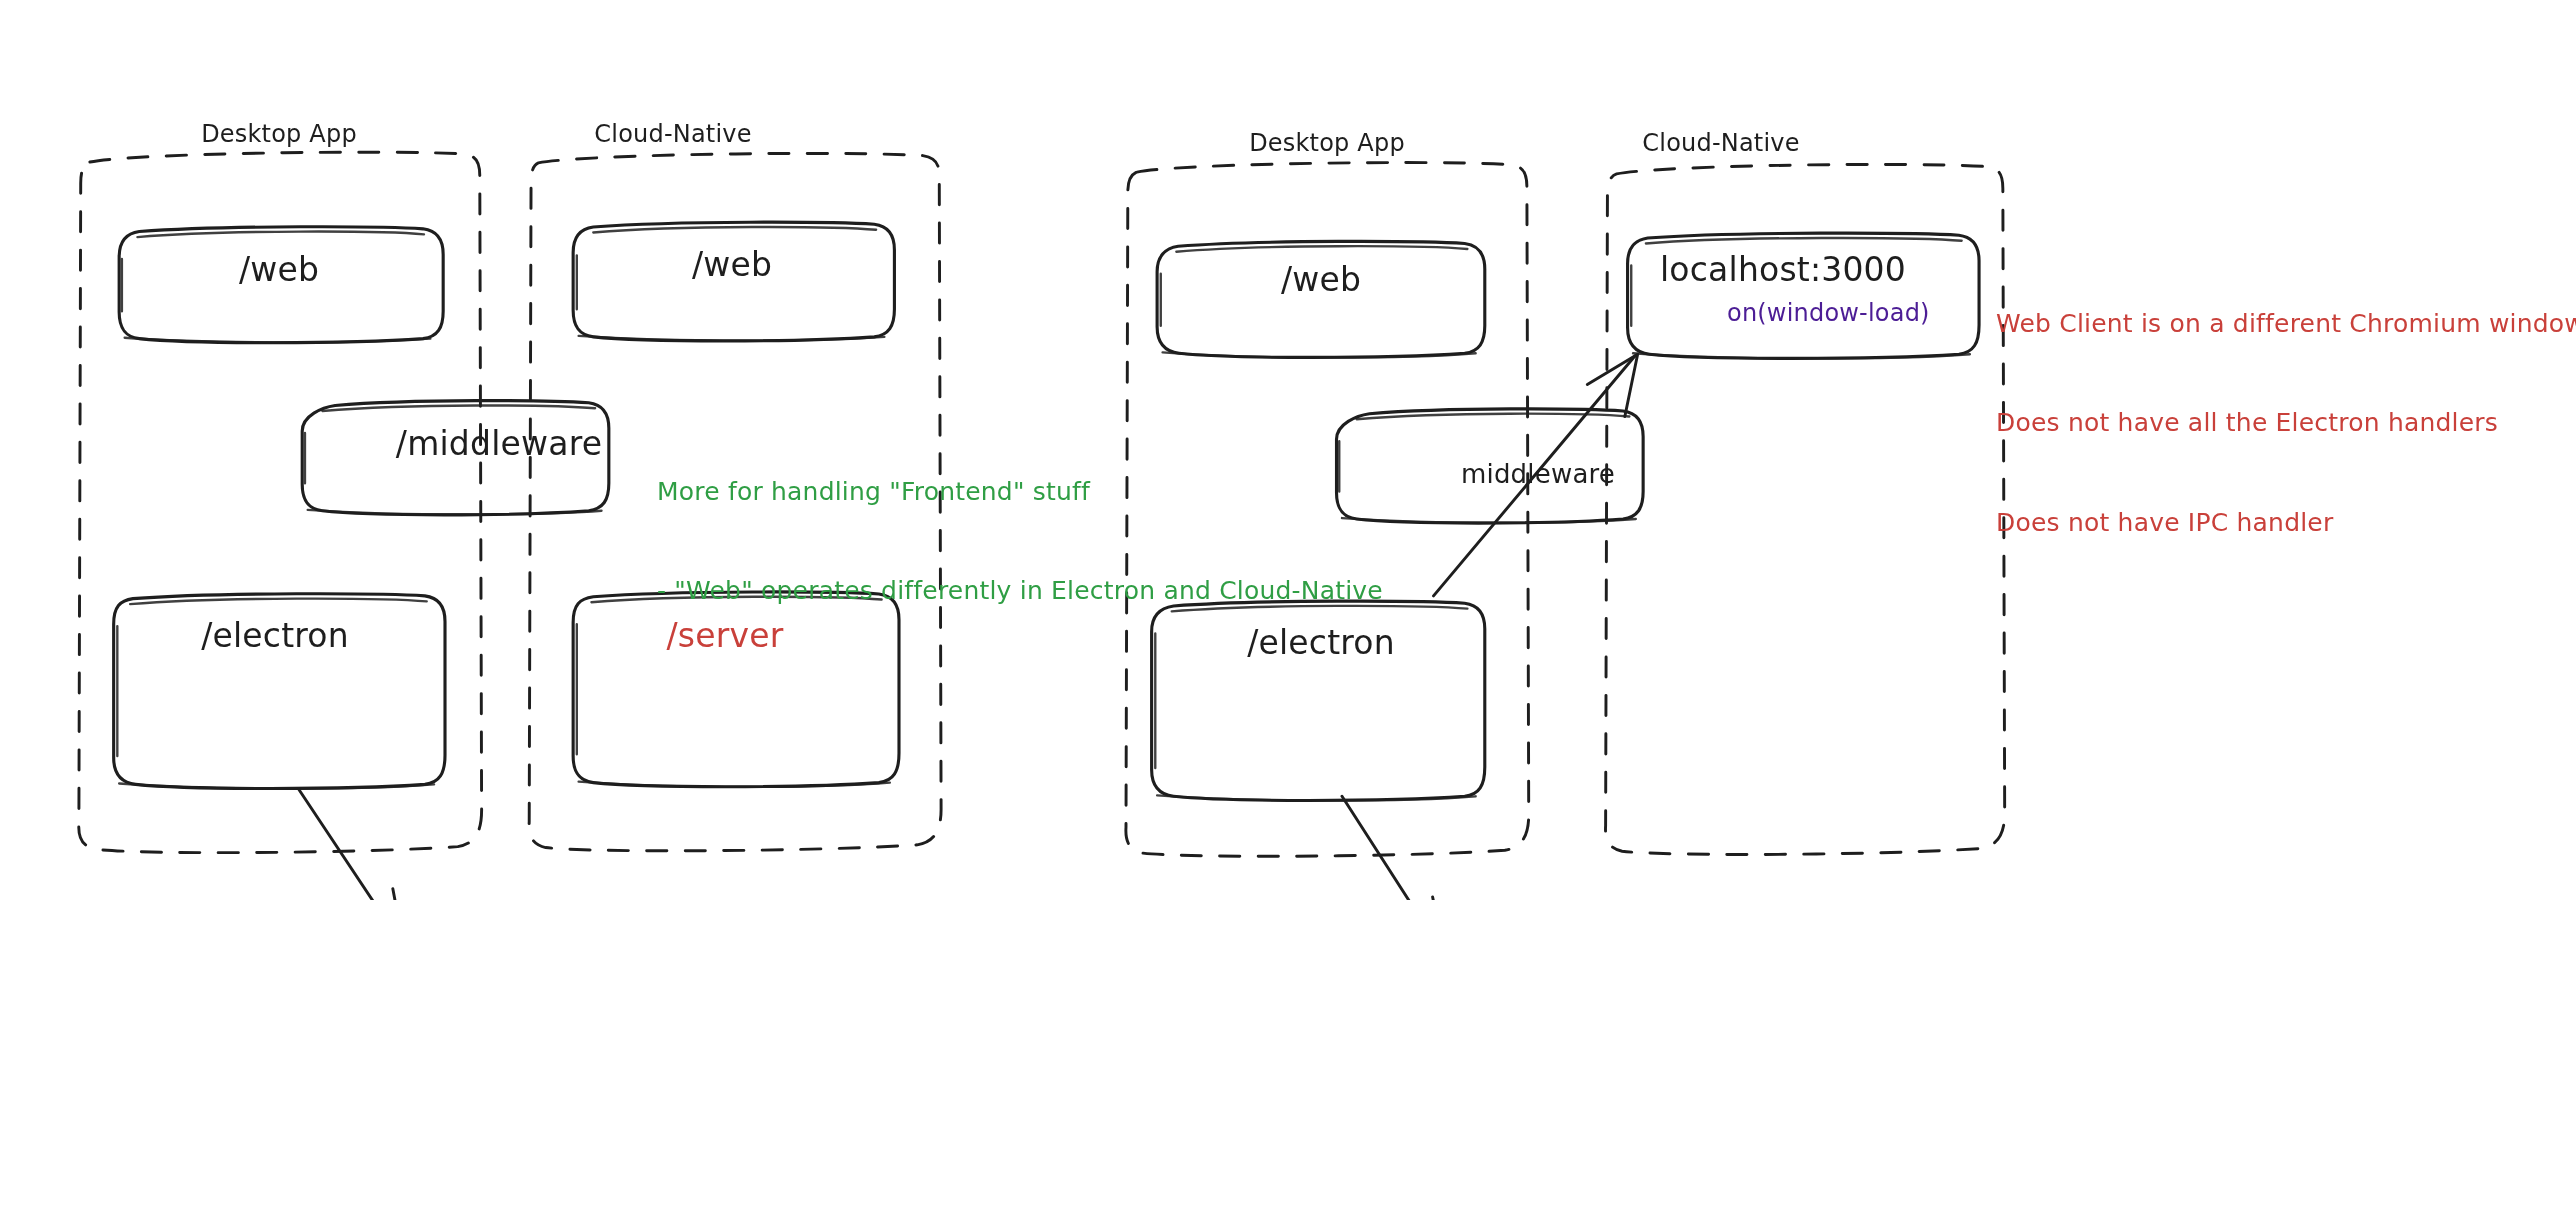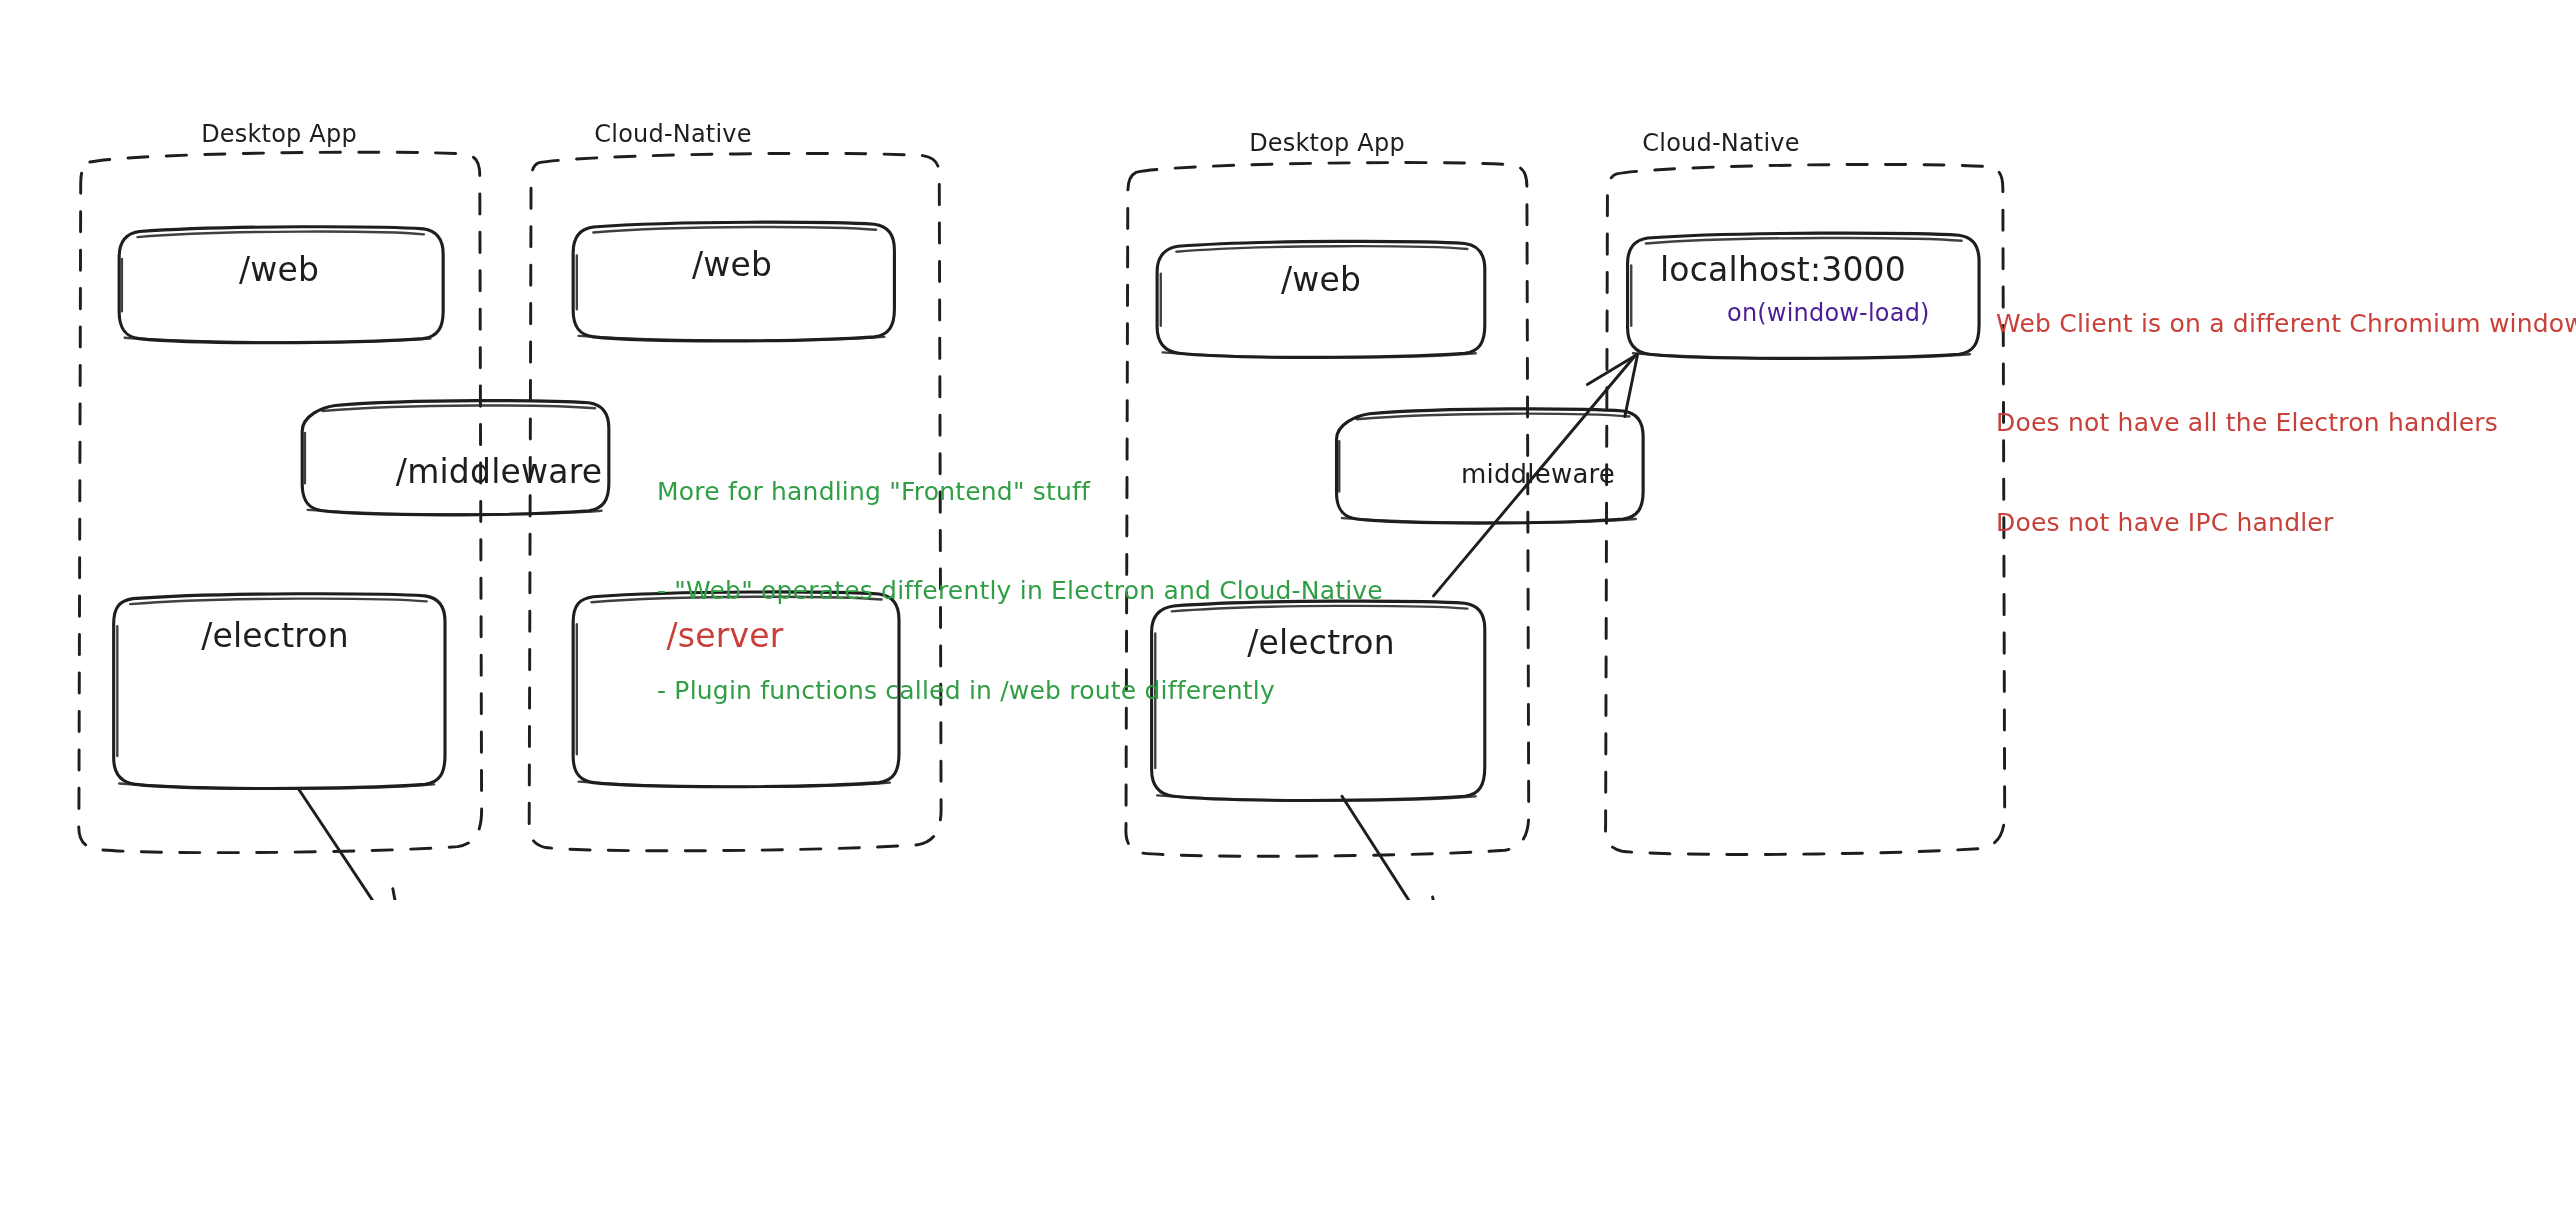--- a/index.html
+++ b/index.html
@@ -217,21 +217,21 @@
     </g>
   </svg>
 
   <div class="lbl group-title" style="left:279px; top:119px;">Desktop App</div>
   <div class="lbl group-title" style="left:673px; top:119px;">Cloud-Native</div>
 
   <div class="lbl box-label" style="left:279px; top:249px;">/web</div>
 
   <div class="lbl box-label" style="left:732px; top:244px;">/web</div>
 
-  <div class="lbl box-label" style="left:499px; top:423px;margin-top:28px;">/middleware</div>
+  <div class="lbl box-label" style="left:499px; top:423px;">/middleware</div>
 
   <div class="lbl box-label" style="left:275px; top:615px;">/electron</div>
 
   <div class="lbl box-label" style="left:725px; top:615px; color:#c9403a;">/server</div>
 
   <div class="lbl box-label" style="left:497px; top:944px;text-decoration:underline;">/plugins</div>
 
   <div class="lbl group-title" style="left:1327px; top:128px;">Desktop App</div>
   <div class="lbl group-title" style="left:1721px; top:128px;">Cloud-Native</div>
 
@@ -243,21 +243,20 @@
 
   <div class="lbl box-label small" style="left:1538px; top:458px;text-align:center;">middleware</div>
 
   <div class="lbl box-label" style="left:1321px; top:622px;">/electron</div>
 
   <div class="lbl box-label" style="left:1478px; top:981px;margin-top:23px;">Plugins</div>
 
   <div class="lbl note note-green" style="left:657px; top:408px;">
     <div>More for handling "Frontend" stuff</div>
     <div>- "Web" operates differently in Electron and Cloud-Native</div>
-    <div>- Plugin functions called in /web route differently</div>
   </div>
 
   <div class="lbl note note-red" style="left:1996px; top:240px;">
     <div>Web Client is on a different Chromium window</div>
     <div>Does not have all the Electron handlers</div>
     <div>Does not have IPC handler</div>
   </div>
 
 </div>
 

